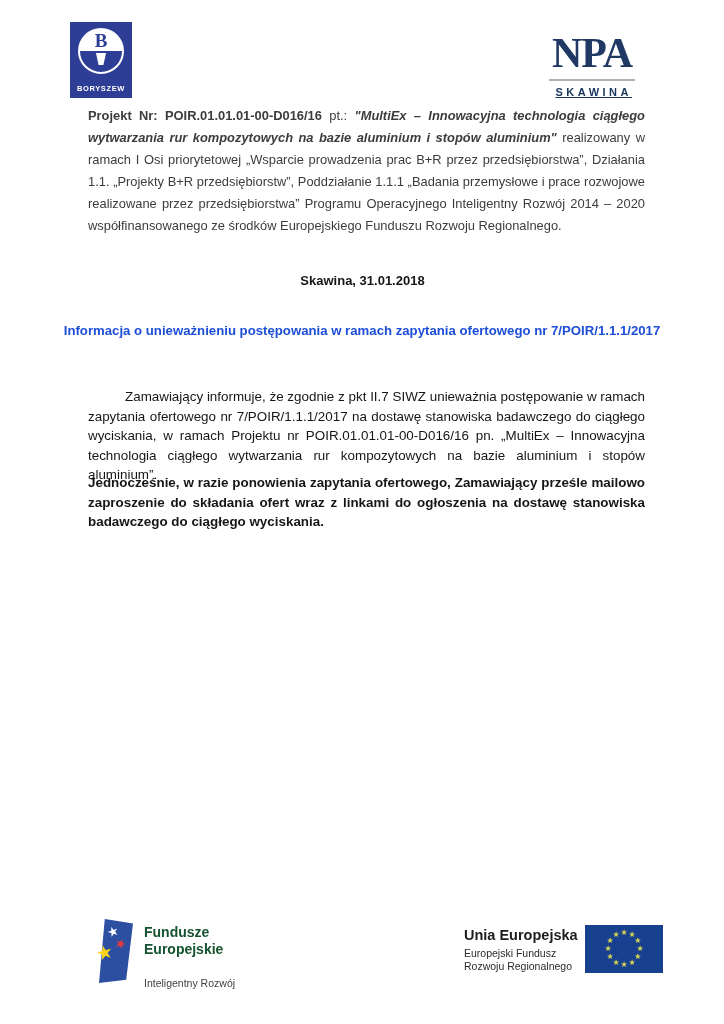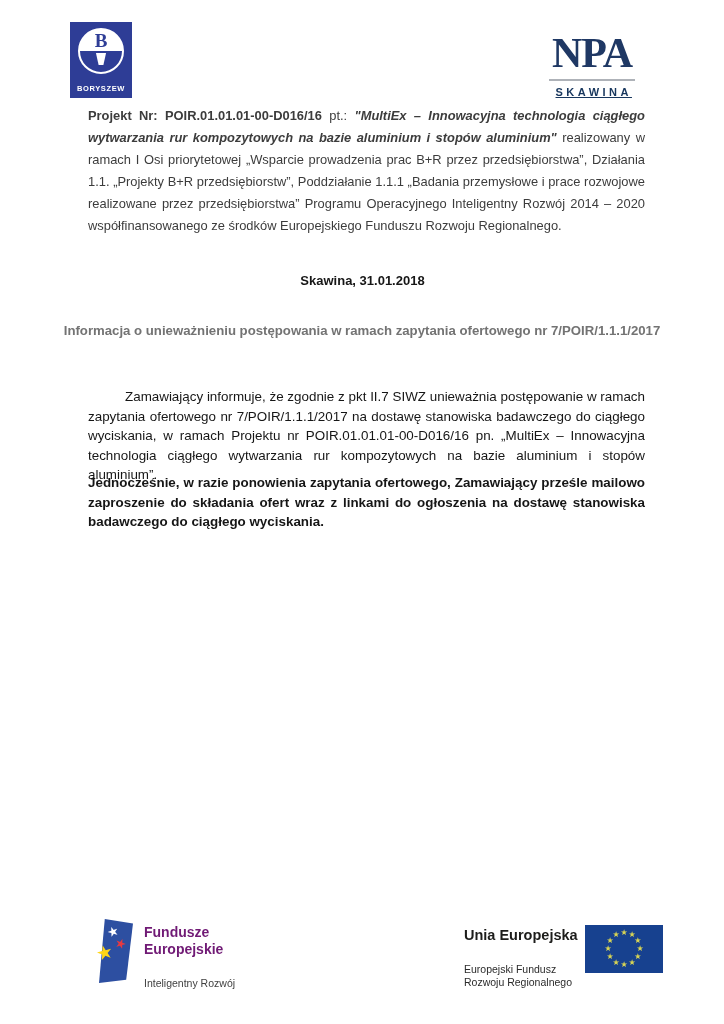--- a/index.html
+++ b/index.html
@@ -46,48 +46,48 @@
   }
   .intro .seg-bold { font-weight:bold; }
   .intro .seg-bold-italic { font-weight:bold; font-style:italic; }
 
   .date-line {
     position:absolute; left:88px; top:273px; width:549px; text-align:center;
     font-weight:bold; font-size:13px; color:#161616;
   }
   .notice-heading {
     position:absolute; left:57px; top:323px; width:610px; text-align:center;
-    font-weight:bold; font-size:13.2px; color:#737373;
+    font-weight:bold; font-size:13.2px; color:#1d4ed8;
   }
   .body-p {
     position:absolute; left:88px; width:557px;
     font-size:13.4px; line-height:19.5px; text-align:justify; color:#161616;
   }
   .body-p1 { top:387px; text-indent:37px; }
   .body-p2 { top:473px;font-weight:bold; }
 
   
   .fe-logo { position:absolute; left:99px; top:919px; display:flex; }
   .fe-flag-wrap { position:relative; width:34px; height:64px; flex:0 0 auto; }
   .fe-flag-bg {
     position:absolute; inset:0; background:#2d4fa1;
     clip-path:polygon(17% 0%, 100% 7%, 80% 95%, 0% 100%);
   }
   .fe-star { position:absolute; line-height:1; }
   .fe-star-white { left:8px; top:6px; font-size:13px; color:#ffffff; transform:rotate(-20deg); }
   .fe-star-yellow { left:-3px; top:24px; font-size:19px; color:#ffd617; transform:rotate(-15deg); }
   .fe-star-red { left:16px; top:18px; font-size:13px; color:#e63a41; transform:rotate(20deg); }
   .fe-text { margin:5px 0 0 11px; }
-  .fe-title { font-weight:bold; font-size:14px; line-height:16.5px; color:#701a75; }
+  .fe-title { font-weight:bold; font-size:14px; line-height:16.5px; color:#14532d; }
   .fe-subtitle { font-size:10.5px; color:#3f3f3f; margin-top:20px; }
 
   .eu-text { position:absolute; left:464px; top:927px; width:138px; text-align:left; }
   .eu-title { font-weight:bold; font-size:14.5px; color:#1d1d1b; }
   .eu-subtitle { font-size:10.5px; line-height:12.5px; color:#2b2b2b; }
-  .eu-subtitle-first { margin-top:20px; }
+  .eu-subtitle-first { margin-top:4px; }
   .eu-flag { position:absolute; left:585px; top:925px; width:78px; height:48px; background:#17418f; }
   .eu-star {
     position:absolute; left:39px; top:24px; font-size:8px; line-height:1; color:#d9d554;
   }
 </style>
 </head>
 <body>
 
 <div class="page">
 

